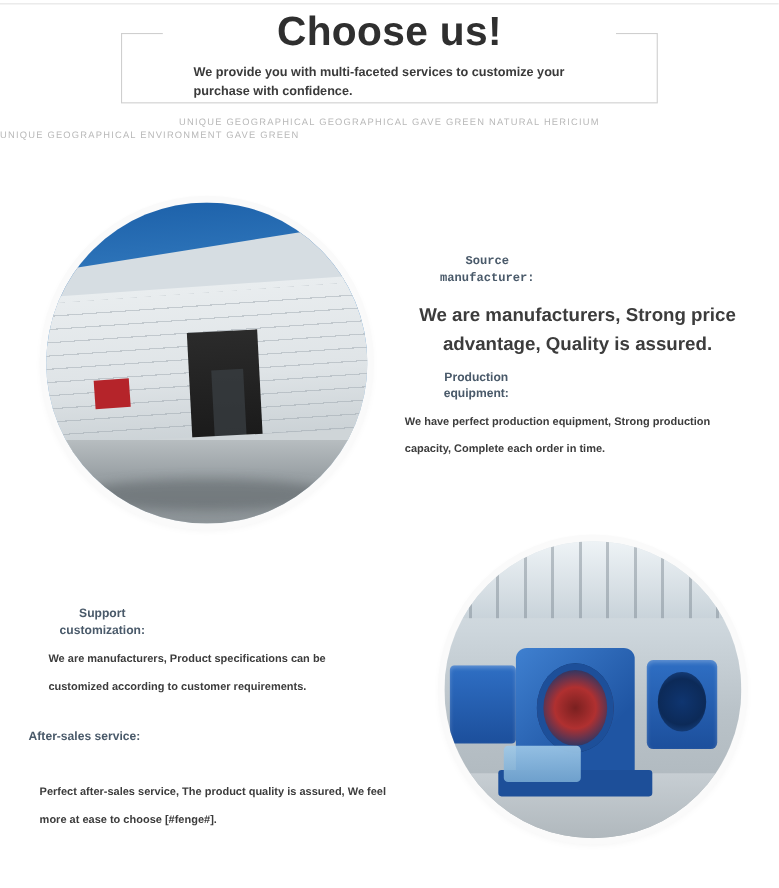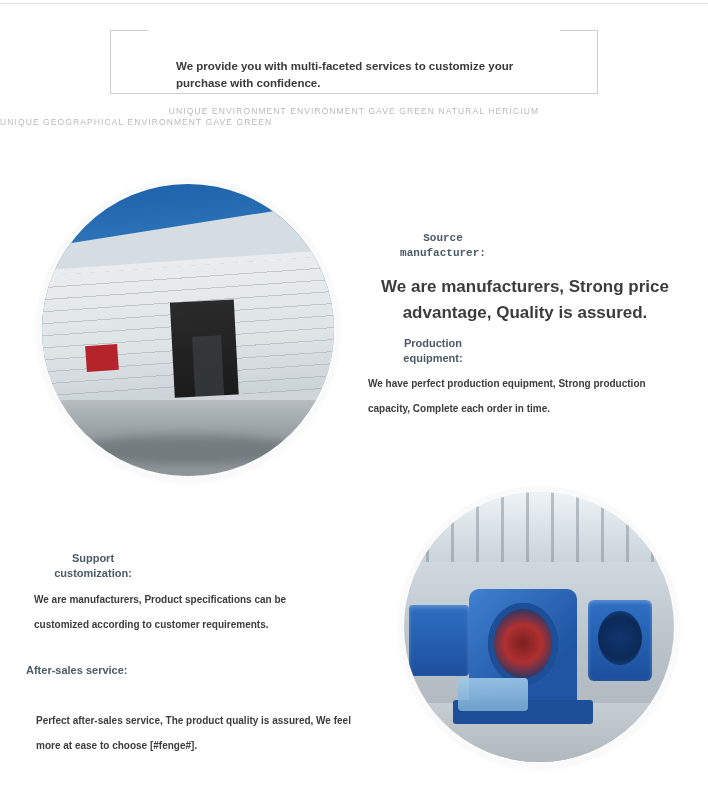--- a/index.html
+++ b/index.html
@@ -339,36 +339,37 @@
     line-height: 26px;
   }
 
   #tag-source { left: 388px; top: 231px; width: 110px; text-align: center; font-family: Liberation Mono, monospace; }
   #txt-source { left: 360px; top: 274px; width: 330px; text-align: center; }
 
   #tag-equipment { left: 378px; top: 336px; width: 110px; text-align: center; }
   #txt-equipment { left: 368px; top: 371px; width: 320px; text-align: left; }
 
   #tag-support { left: 38px; top: 551px; width: 110px; text-align: center; }
-  #txt-support { left: 34px; top: 587px; width: 305px; text-align: left; }
+  #txt-support { left: 44px; top: 587px; width: 305px; text-align: left; }
 
   #tag-aftersales { left: 26px; top: 663px; width: 140px; text-align: left; }
   #txt-aftersales { left: 36px; top: 708px; width: 320px; text-align: left; }
 </style>
 </head>
 <body>
 
 <div class="page">
 
   <div class="header">
     <div class="header-rule"></div>
     <div class="title-box"></div>
     <div class="title-box-notch"></div>
+    <div class="main-title">Choose us!</div>
     <div class="subtitle">We provide you with multi-faceted services to customize your purchase with confidence.</div>
-    <div class="caps-line-1">UNIQUE ENVIRONMENT ENVIRONMENT GAVE GREEN NATURAL HERICIUM</div>
+    <div class="caps-line-1">UNIQUE GEOGRAPHICAL GEOGRAPHICAL GAVE GREEN NATURAL HERICIUM</div>
     <div class="caps-line-2">UNIQUE GEOGRAPHICAL ENVIRONMENT GAVE GREEN</div>
   </div>
 
   <div class="photo-circle" id="photo-factory">
     <div class="sky"></div>
     <div class="f-roofline"></div>
     <div class="f-wall"></div>
     <div class="f-wall-lines"></div>
     <div class="f-redsign"></div>
     <div class="f-door"></div>

